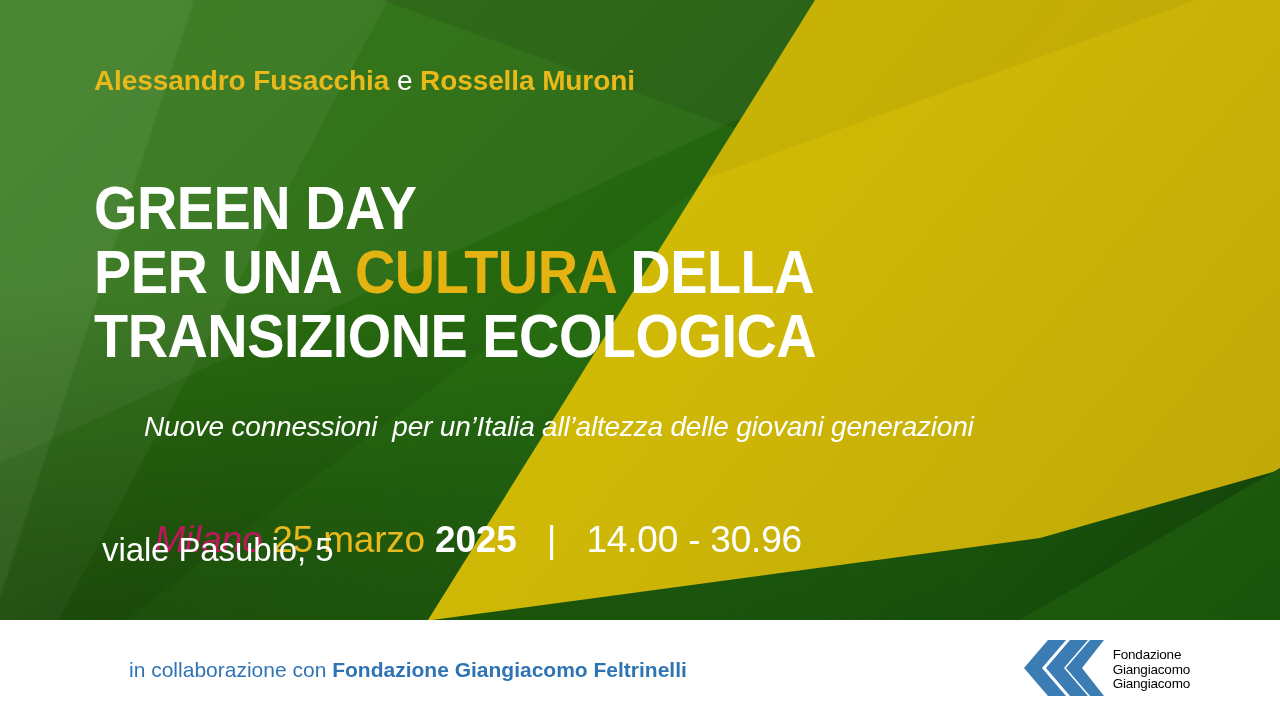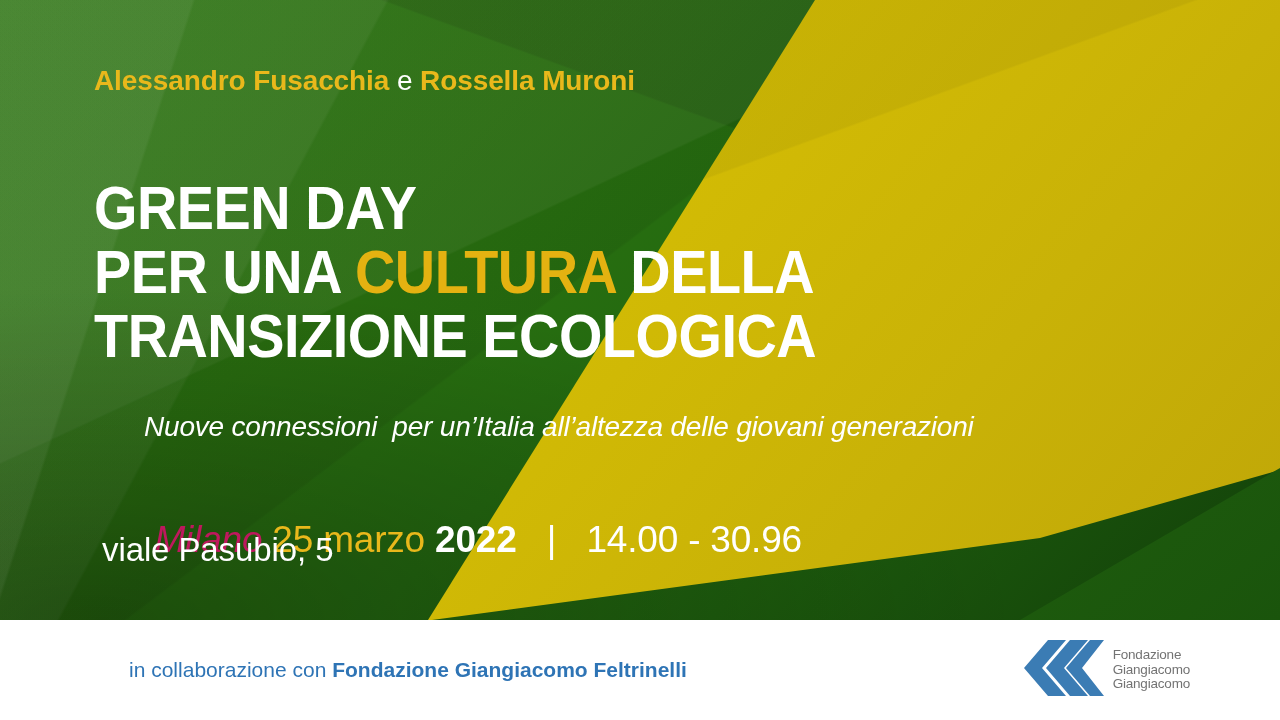--- a/index.html
+++ b/index.html
@@ -175,21 +175,21 @@
     top: 50px;
     transform: translateY(-50%);
     display: flex;
     align-items: center;
     gap: 9px;
   }
   .logo-mark { display: block; }
   .logo-words {
     font-size: 13.5px;
     line-height: 14.5px;
-    color: #737373;
+    color: #000000;
     letter-spacing: -0.2px;
     white-space: nowrap;
   }
   .logo-words span { display: block; }
 </style>
 </head>
 <body>
 
 <div class="poster">
 
@@ -208,21 +208,21 @@
 
     <div class="title">
       <span class="line">GREEN DAY</span>
       <span class="line"><span>PER UNA </span><span class="hl">CULTURA</span><span> DELLA</span></span>
       <span class="line">TRANSIZIONE ECOLOGICA</span>
     </div>
 
     <div class="subtitle">Nuove connessioni  per un’Italia all’altezza delle giovani generazioni</div>
 
     <div class="when">
-      <span class="city">Milano </span><span class="date">25 marzo</span><span class="year"> 2022</span><span class="sep">   |   </span><span class="time">14.00 - 30.96</span>
+      <span class="city">Milano </span><span class="date">25 marzo</span><span class="year"> 2025</span><span class="sep">   |   </span><span class="time">14.00 - 30.96</span>
     </div>
 
     <div class="address">viale Pasubio, 5</div>
 
   </div>
 
   <div class="footer">
 
     <div class="footer-text">
       <span>in collaborazione con </span><span class="bold">Fondazione Giangiacomo Feltrinelli</span>

